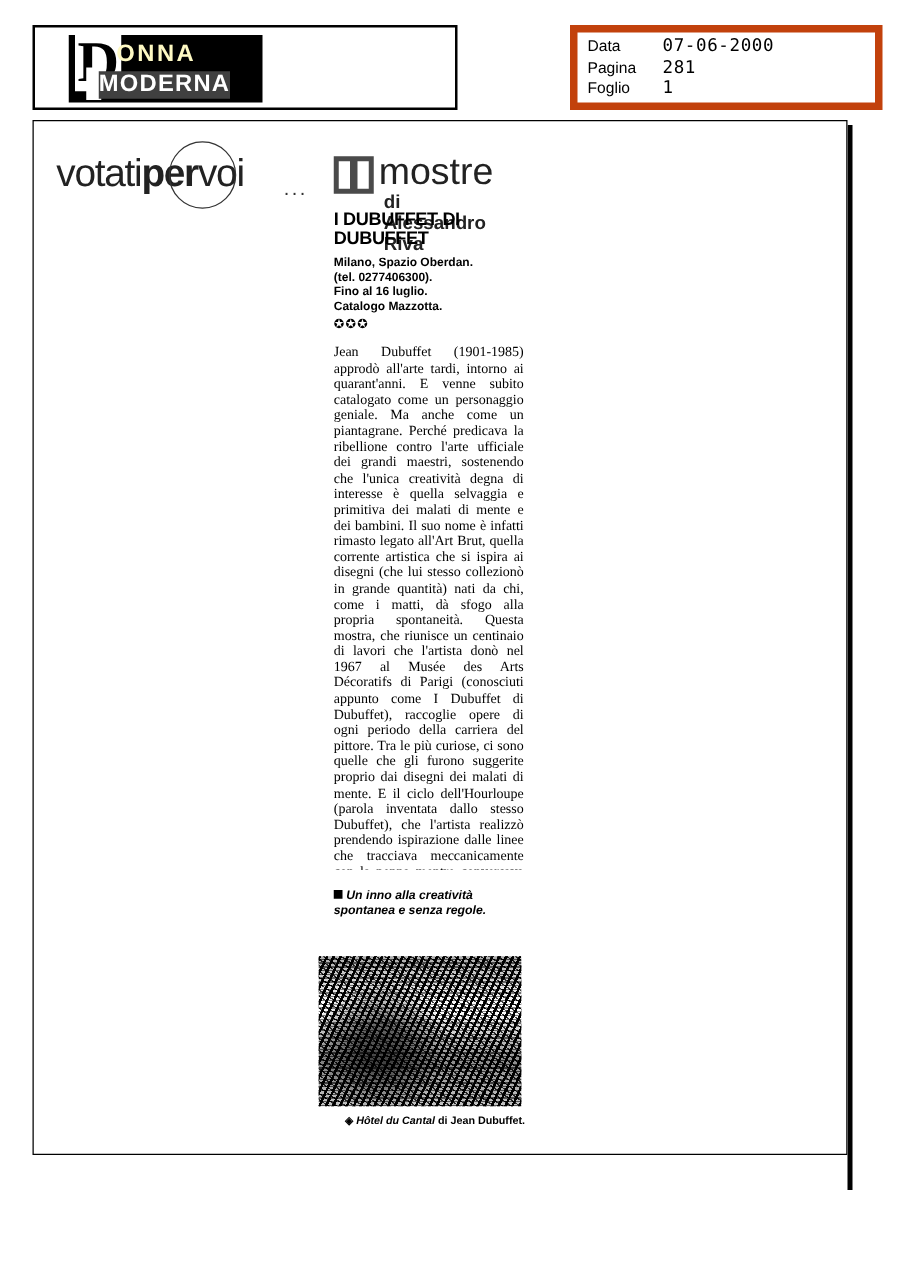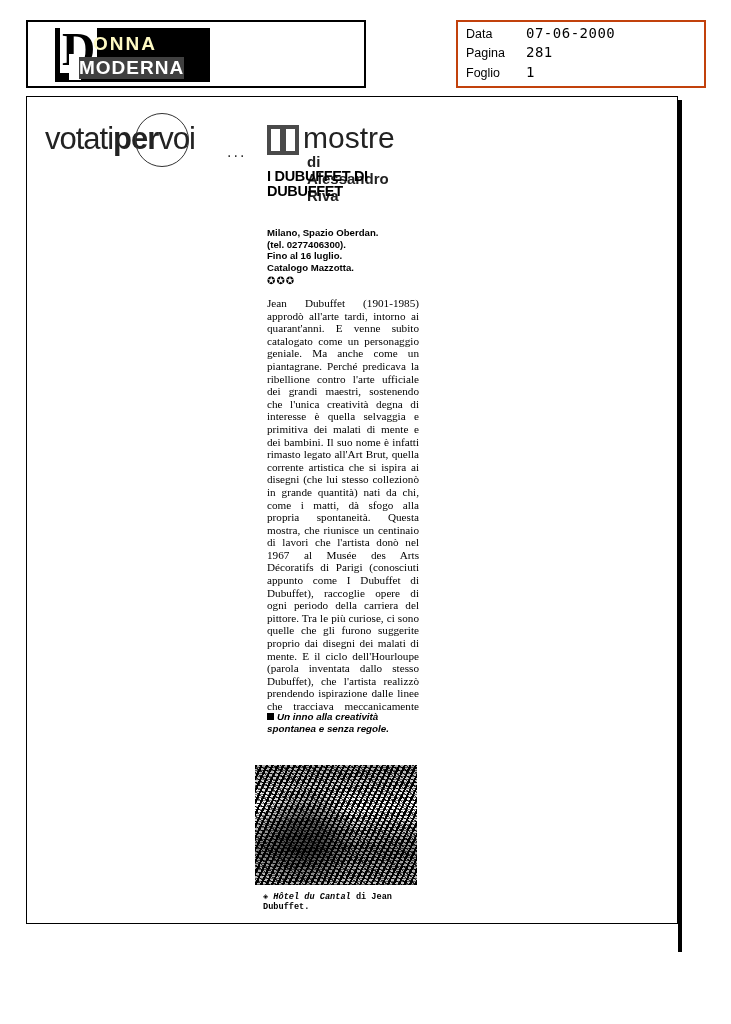--- a/index.html
+++ b/index.html
@@ -71,21 +71,21 @@
   .logo-word2-badge {
     position: absolute;
     left: 14px; top: 26px;
     width: 12px; height: 26px;
     background: #fff;
   }
 
   .meta-box {
     flex: 1;
     margin-left: 90px;
-    border: 2px solid #c2410c;
+    border: 6px solid #c2410c;
     background: #fff;
     display: flex;
     flex-direction: column;
     padding: 3px 0 3px 0;
   }
   .meta-row {
     display: flex;
     align-items: baseline;
     height: 20px;
     padding-left: 8px;
@@ -193,21 +193,21 @@
   }
   .art-title {
     font-family: Liberation Sans, sans-serif;
     font-weight: bold;
     font-size: 14.5px;
     line-height: 15px;
     color: #000;
     letter-spacing: -0.3px;
   }
   .art-info {
-    margin-top: 28px;
+    margin-top: 6px;
     font-family: "Liberation Sans", sans-serif;
     font-weight: bold;
     font-size: 9.6px;
     line-height: 11.5px;
     color: #000;
   }
   .stars {
     margin-top: 2px;
     font-size: 10px;
     letter-spacing: 1px;
@@ -261,24 +261,25 @@
     width: 162px; height: 120px;
     background:
       radial-gradient(circle at 30% 60%, rgba(0,0,0,0.55) 0 12%, rgba(0,0,0,0) 40%),
       radial-gradient(circle at 72% 30%, rgba(255,255,255,0.5) 0 10%, rgba(255,255,255,0) 45%);
     mix-blend-mode: multiply;
   }
   .caption {
     position: absolute;
     left: 236px; top: 794px;
     width: 170px;
-    font-family: Liberation Mono, monospace;
+    font-family: Liberation Sans, sans-serif;
     font-size: 8.6px;
     font-weight: bold;
     color: #000;
+    text-align: center;
   }
   .caption .dia { font-weight: bold; }
   .caption i { font-style: italic; }
 </style>
 </head>
 <body>
 
 <div class="page">
 
   <div class="header">

